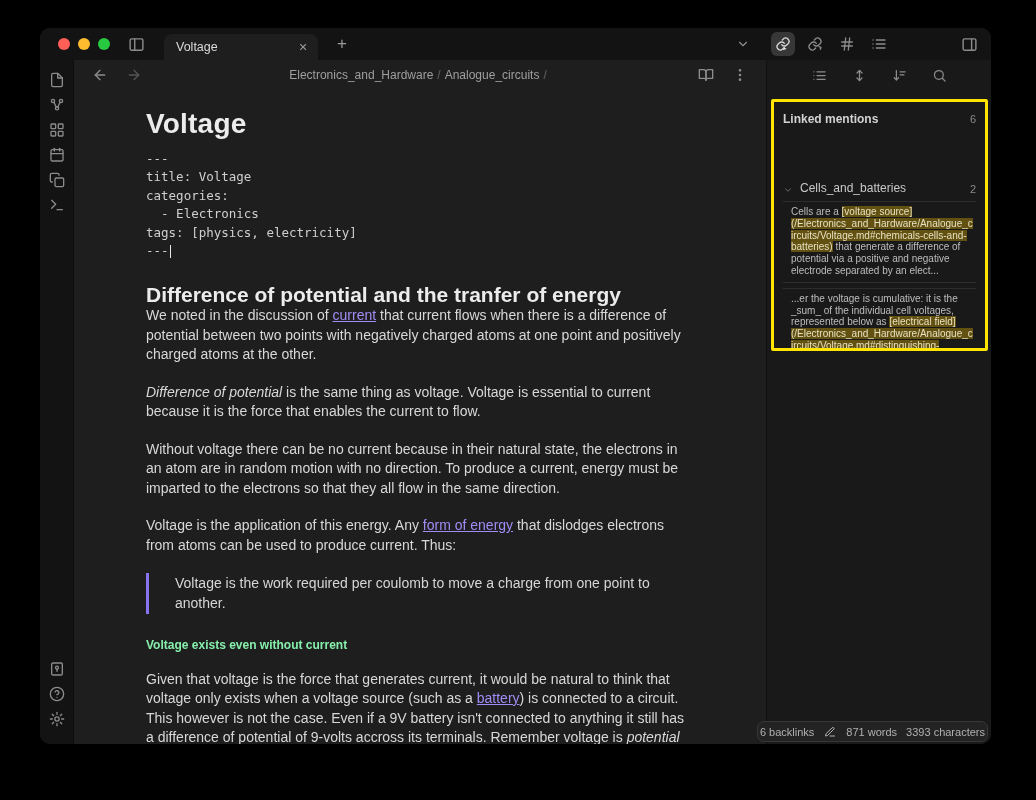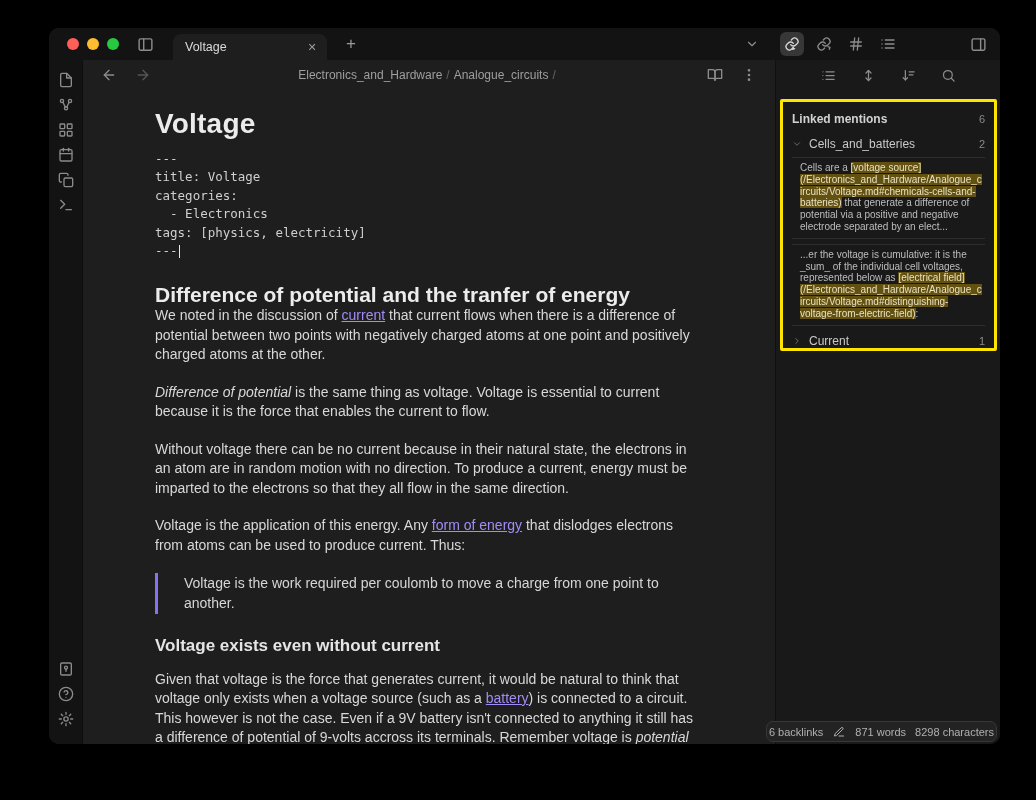--- a/index.html
+++ b/index.html
@@ -1,17 +1,17 @@
 <!DOCTYPE html>
 <html><head>
 <meta charset="utf-8">
 <style>
   * { box-sizing: border-box; margin: 0; padding: 0; }
   html,body { width:1036px; height:800px; background:#000; font-family:"Liberation Sans",sans-serif; overflow:hidden; }
-  .window { position:absolute; left:49px; top:28px; width:951px; height:716px; background:#1e1e1e; border-radius:10px; overflow:hidden; display:flex; flex-direction:column; box-shadow:0 10px 40px rgba(0,0,0,.6); }
+  .window { position:absolute; left:40px; top:28px; width:951px; height:716px; background:#1e1e1e; border-radius:10px; overflow:hidden; display:flex; flex-direction:column; box-shadow:0 10px 40px rgba(0,0,0,.6); }
 
   
   .titlebar { height:32px; background:#131313; display:flex; align-items:center; padding-left:18px; flex:none; }
   .traffic { display:flex; gap:8px; }
   .traffic span { width:12px; height:12px; border-radius:50%; display:block; }
   .icon-btn { width:24px; height:24px; display:flex; align-items:center; justify-content:center; color:#8c8c8c; border-radius:6px; flex:none; }
   .icon-btn.active { background:#373737; color:#d6d6d6; }
   .tab { align-self:flex-end; height:26px; width:154px; margin-left:16px; background:#1e1e1e; border-radius:8px 8px 0 0; display:flex; align-items:center; padding:0 6px 0 12px; }
   .tab-title { flex:1; font-size:12.5px; color:#dadada; }
   .tab-close { width:18px; height:18px; display:flex; align-items:center; justify-content:center; color:#9a9a9a; }
@@ -34,32 +34,32 @@
   .breadcrumb .sep { color:#636363; padding:0 4px; }
   .pane-actions { margin-left:auto; display:flex; gap:10px; }
 
   .content { flex:1; overflow:hidden; }
   .doc { width:548px; margin:0 auto; color:#d8d8d8; font-size:14px; line-height:19.5px; padding-top:8px; }
   .doc h1 { font-size:28px; color:#ececec; margin:16px 0 16px; letter-spacing:.2px; }
   .frontmatter { font-family:"DejaVu Sans Mono",monospace; font-size:12.5px; line-height:18.5px; color:#cfcfcf; margin-bottom:20px; }
   .frontmatter div { white-space:pre; }
   .cursor { display:inline-block; width:1px; height:13px; background:#e8e8e8; vertical-align:text-bottom; margin-left:1px; }
   .doc h2 { font-size:21px; color:#ececec; margin:24px 0 2px; }
-  .doc h3 { font-size:17px; color:#e5e5e5; margin:22px 0 14px; }
+  .doc h3 { font-size:12px; color:#86efac; margin:22px 0 14px; }
   .doc p { margin:0 0 18px; }
   .doc a { color:#a18cf5; text-decoration:underline; }
   .doc blockquote { border-left:3px solid #8673f0; padding:1px 0 1px 26px; margin:0 0 20px; color:#d6d6d6; }
 
   
   .right { width:225px; background:#191919; border-left:1px solid #101010; display:flex; flex-direction:column; flex:none; }
   .right-header { height:30px; display:flex; align-items:center; justify-content:center; gap:16px; color:#8f8f8f; flex:none; }
   .annotation { margin:9px 3px 0 4px; border:3px solid #ffe400; border-radius:2px; height:252px; padding:8px 9px; overflow:hidden; }
   .lm-row { display:flex; justify-content:space-between; align-items:center; font-size:12px; font-weight:700; color:#d2d2d2; padding:2px 0 8px; }
   .count { color:#8a8a8a; font-weight:400; font-size:11px; }
-  .group-row { display:flex; align-items:center; gap:7px; font-size:12px; color:#c9c9c9; padding:3px 0 4px; }
+  .group-row { display:flex; align-items:flex-end; gap:7px; font-size:12px; color:#c9c9c9; padding:3px 0 4px;margin-top:44px; }
   .group-row .gname { flex:1; }
   .chev { color:#7a7a7a; display:flex; }
   .result { border-top:1px solid #2d2d2d; border-bottom:1px solid #2d2d2d; margin:2px 0 5px; padding:4px 2px 5px 8px; font-size:10px; line-height:11.8px; color:#bdbdbd; word-break:break-word; }
   .mark { background:rgba(255,203,0,.32); color:#e8e1c2; }
   .unlinked { font-size:12px; color:#6e6e6e; padding:12px 0 0; }
 
   .statusbar { position:absolute; right:3px; bottom:2px; height:21px; display:flex; align-items:center; gap:9px; padding:0 2px; background:#232323; border:1px solid #383838; border-radius:7px; font-size:11px; color:#b0b0b0; }
   svg { stroke:currentColor; fill:none; stroke-width:2; stroke-linecap:round; stroke-linejoin:round; }
   .x-glyph { font-family:"DejaVu Sans",sans-serif; }
 </style>
@@ -367,16 +367,16 @@
 
   <div class="statusbar">
     <span>6 backlinks</span>
     <span class="icon-btn" style="width:14px;height:14px;color:#b0b0b0">
       <svg width="12" height="12" viewBox="0 0 24 24">
           <path d="M12 20h9"></path>
           <path d="M16.5 3.5a2.12 2.12 0 0 1 3 3L7 19l-4 1 1-4z"></path>
         </svg>
     </span>
     <span>871 words</span>
-    <span>8298 characters</span>
+    <span>3393 characters</span>
   </div>
 
 </div>
 
 </body></html>

